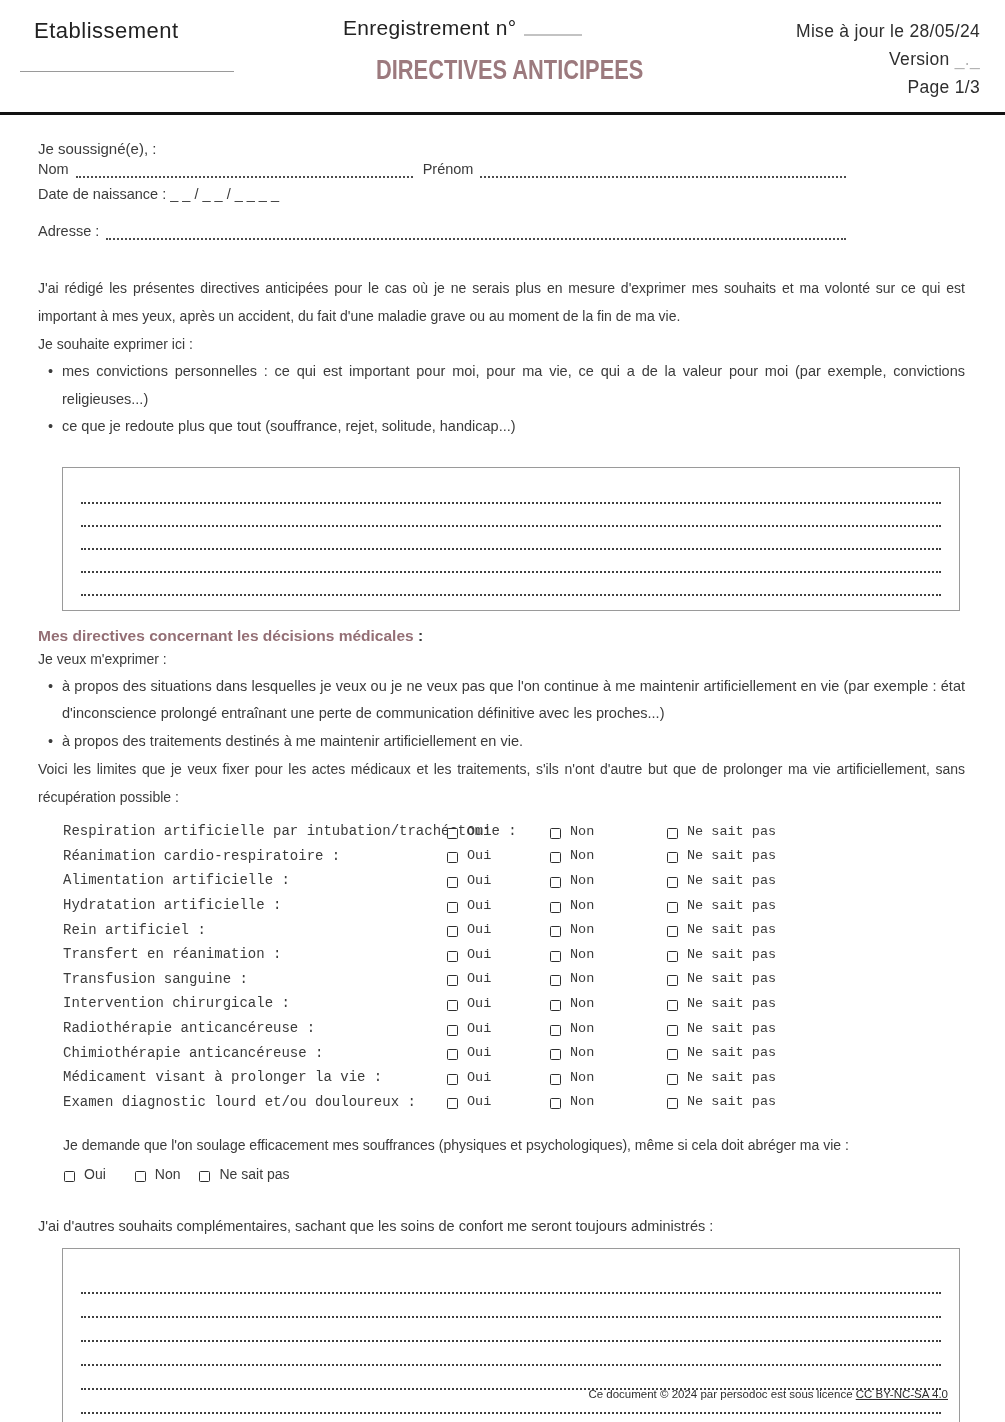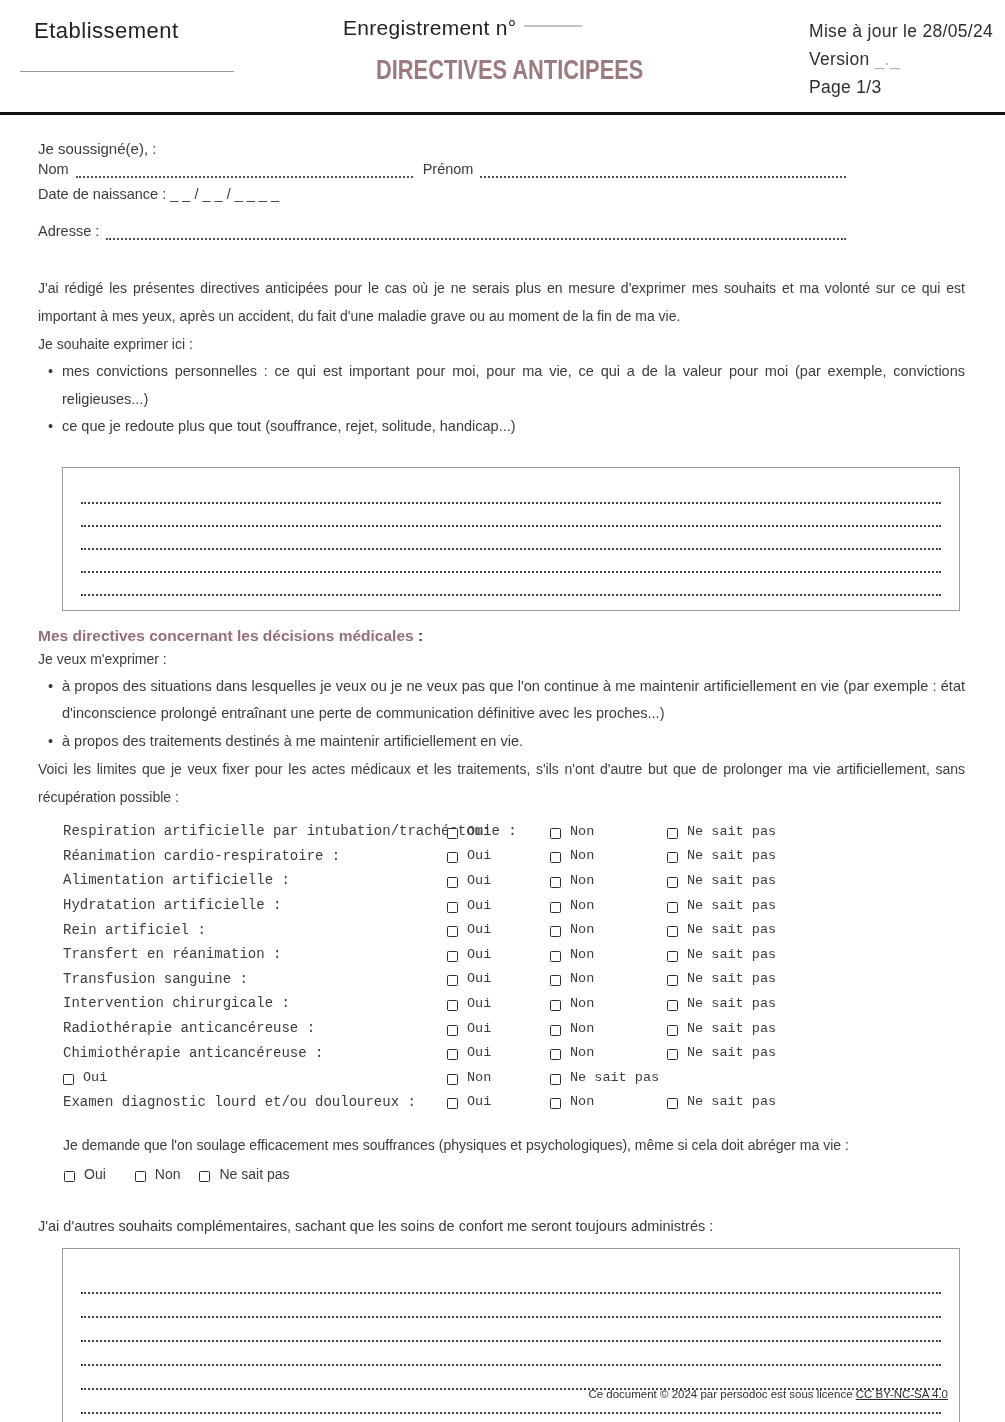--- a/index.html
+++ b/index.html
@@ -13,26 +13,26 @@
   html,body{width:1005px;height:1422px;background:#ffffff;
     font-family:"Liberation Sans","DejaVu Sans",sans-serif;color:var(--ink);}
   .page{position:relative;width:1005px;height:1422px;overflow:hidden;}
 
   
   .hdr{position:relative;height:112px;}
   .hdr-left{position:absolute;left:34px;top:18px;}
   .etab{font-size:22px;font-weight:500;letter-spacing:.5px;color:#222;}
   .etab-line{width:214px;border-bottom:1.5px solid #9a9a9a;margin:27px 0 0 -14px;}
   .hdr-center{position:absolute;left:343px;top:16px;width:300px;}
-  .enreg-row{display:flex;align-items:center;font-size:21px;color:#222;letter-spacing:.3px;}
+  .enreg-row{display:flex;align-items:flex-end;font-size:21px;color:#222;letter-spacing:.3px;}
   .enreg-blank{flex:0 0 58px;border-bottom:2px solid #c3c3c3;margin:0 0 4px 8px;}
   .doc-title{margin-top:14px;text-align:center;font-size:28px;font-weight:700;
     color:var(--accent-title);transform:scaleX(.78);transform-origin:50% 50%;
     white-space:nowrap;letter-spacing:0;}
-  .hdr-right{position:absolute;right:12px;top:17px;
+  .hdr-right{position:absolute;right:25px;top:17px;text-align:right;
     font-size:17.5px;line-height:28px;color:#2e2e2e;letter-spacing:.3px;}
   .gray{color:var(--blank);}
   .rule{width:1005px;border-top:3px solid #111;}
 
   
   .content{padding:0 40px 0 38px;}
   .body-text{font-size:14px;line-height:28px;color:var(--ink);}
   .just{text-align:justify;}
 
   .intro-line{margin-top:25px;font-size:15px;}
@@ -310,20 +310,21 @@
       <span class="cb"></span>
       <span class="opt-label">Non</span>
     </div>
     <div class="opt">
       <span class="cb"></span>
       <span class="opt-label">Ne sait pas</span>
     </div>
   </div>
 
   <div class="treat-row">
+    <div class="treat-label">Médicament visant à prolonger la vie :</div>
     <div class="opt">
       <span class="cb"></span>
       <span class="opt-label">Oui</span>
     </div>
     <div class="opt">
       <span class="cb"></span>
       <span class="opt-label">Non</span>
     </div>
     <div class="opt">
       <span class="cb"></span>

